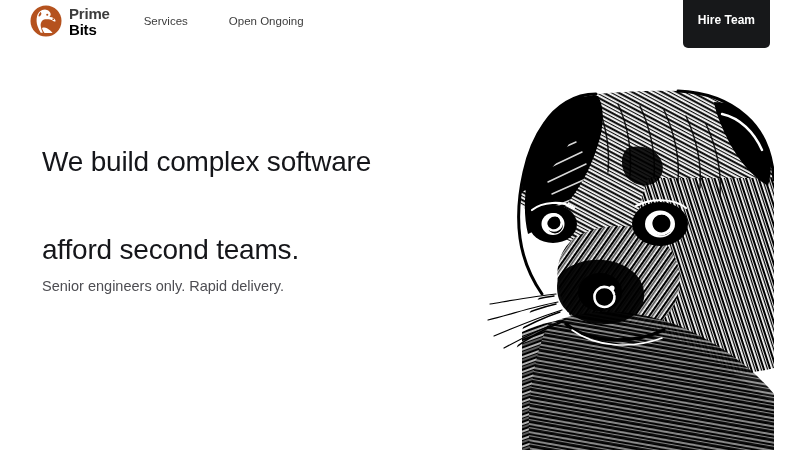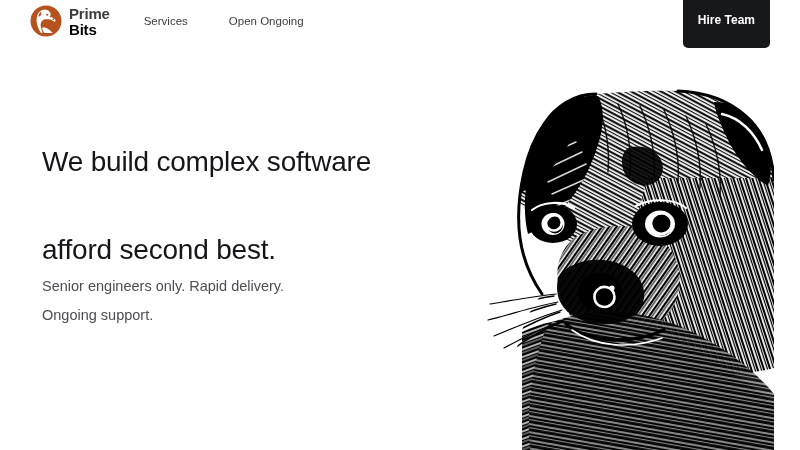--- a/index.html
+++ b/index.html
@@ -207,25 +207,24 @@
 
   <button class="cta-button">Hire Team</button>
 </header>
 
 <section class="hero">
 
   <div class="hero-copy">
     <h1 class="hero-headline">
       <span>We build complex software</span><br>
       <br>
-      <span>afford second best.</span>
+      <span>afford second teams.</span>
     </h1>
     <p class="hero-sub">
       <span>Senior engineers only. Rapid delivery.</span><br>
-      <span>Ongoing support.</span>
     </p>
   </div>
 
   <div class="hero-art">
     <svg viewBox="0 0 296 362" width="296" height="362" aria-hidden="true">
       <defs>
 
         <pattern id="furA" width="7" height="7" patternUnits="userSpaceOnUse" patternTransform="rotate(28)">
           <rect width="7" height="7" fill="#ffffff"></rect>
           <path d="M0 1.2 H7" stroke="#000000" stroke-width="2.1"></path>

